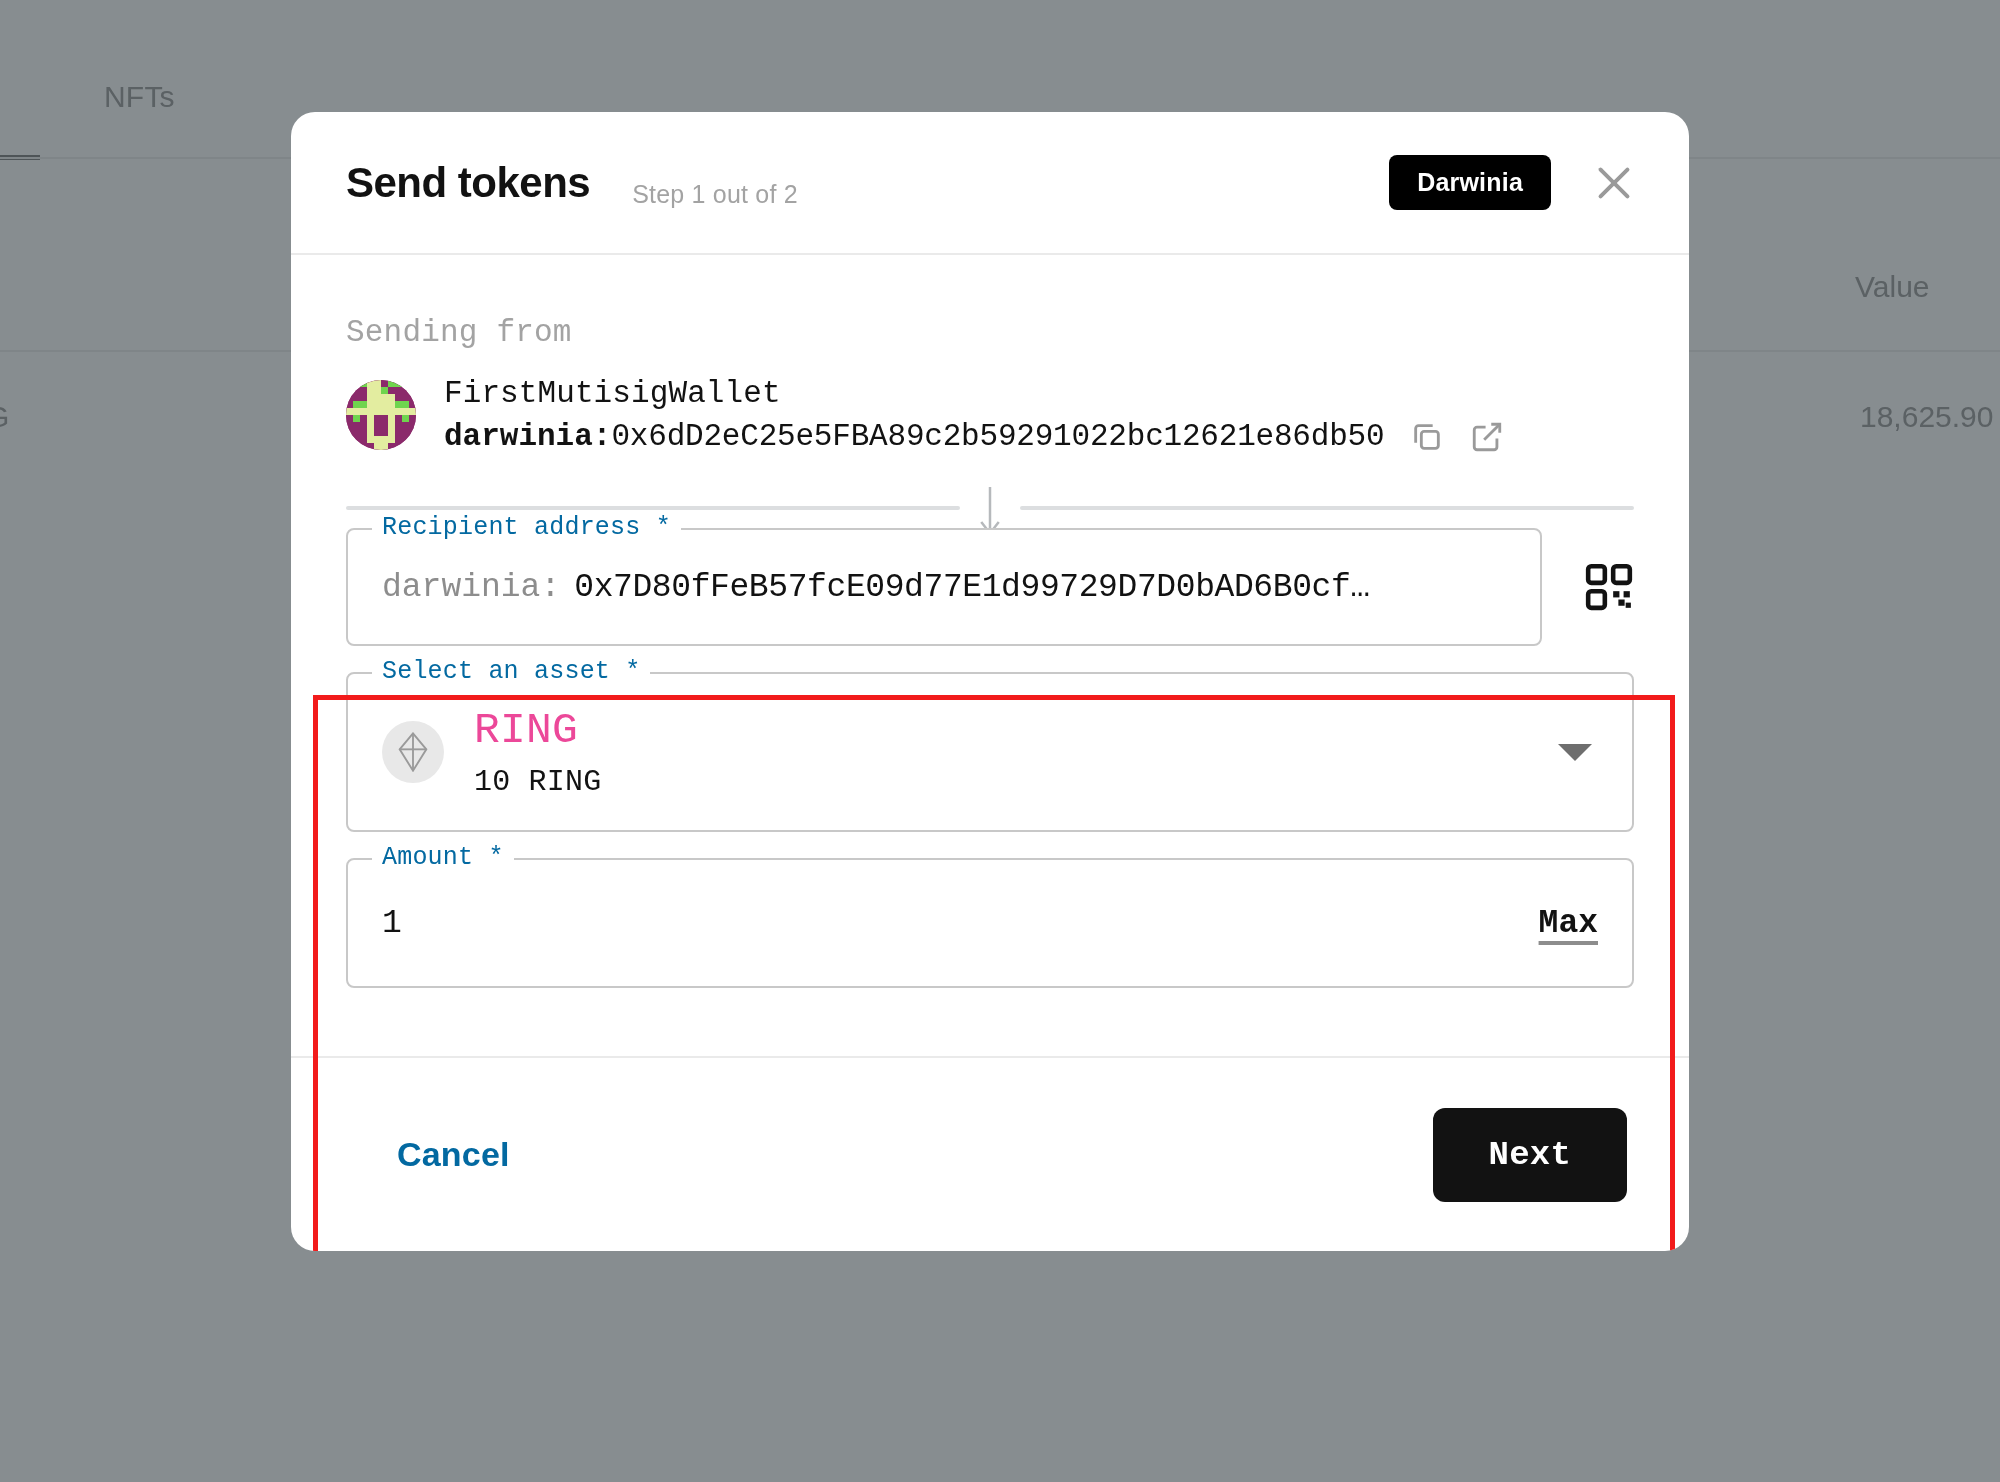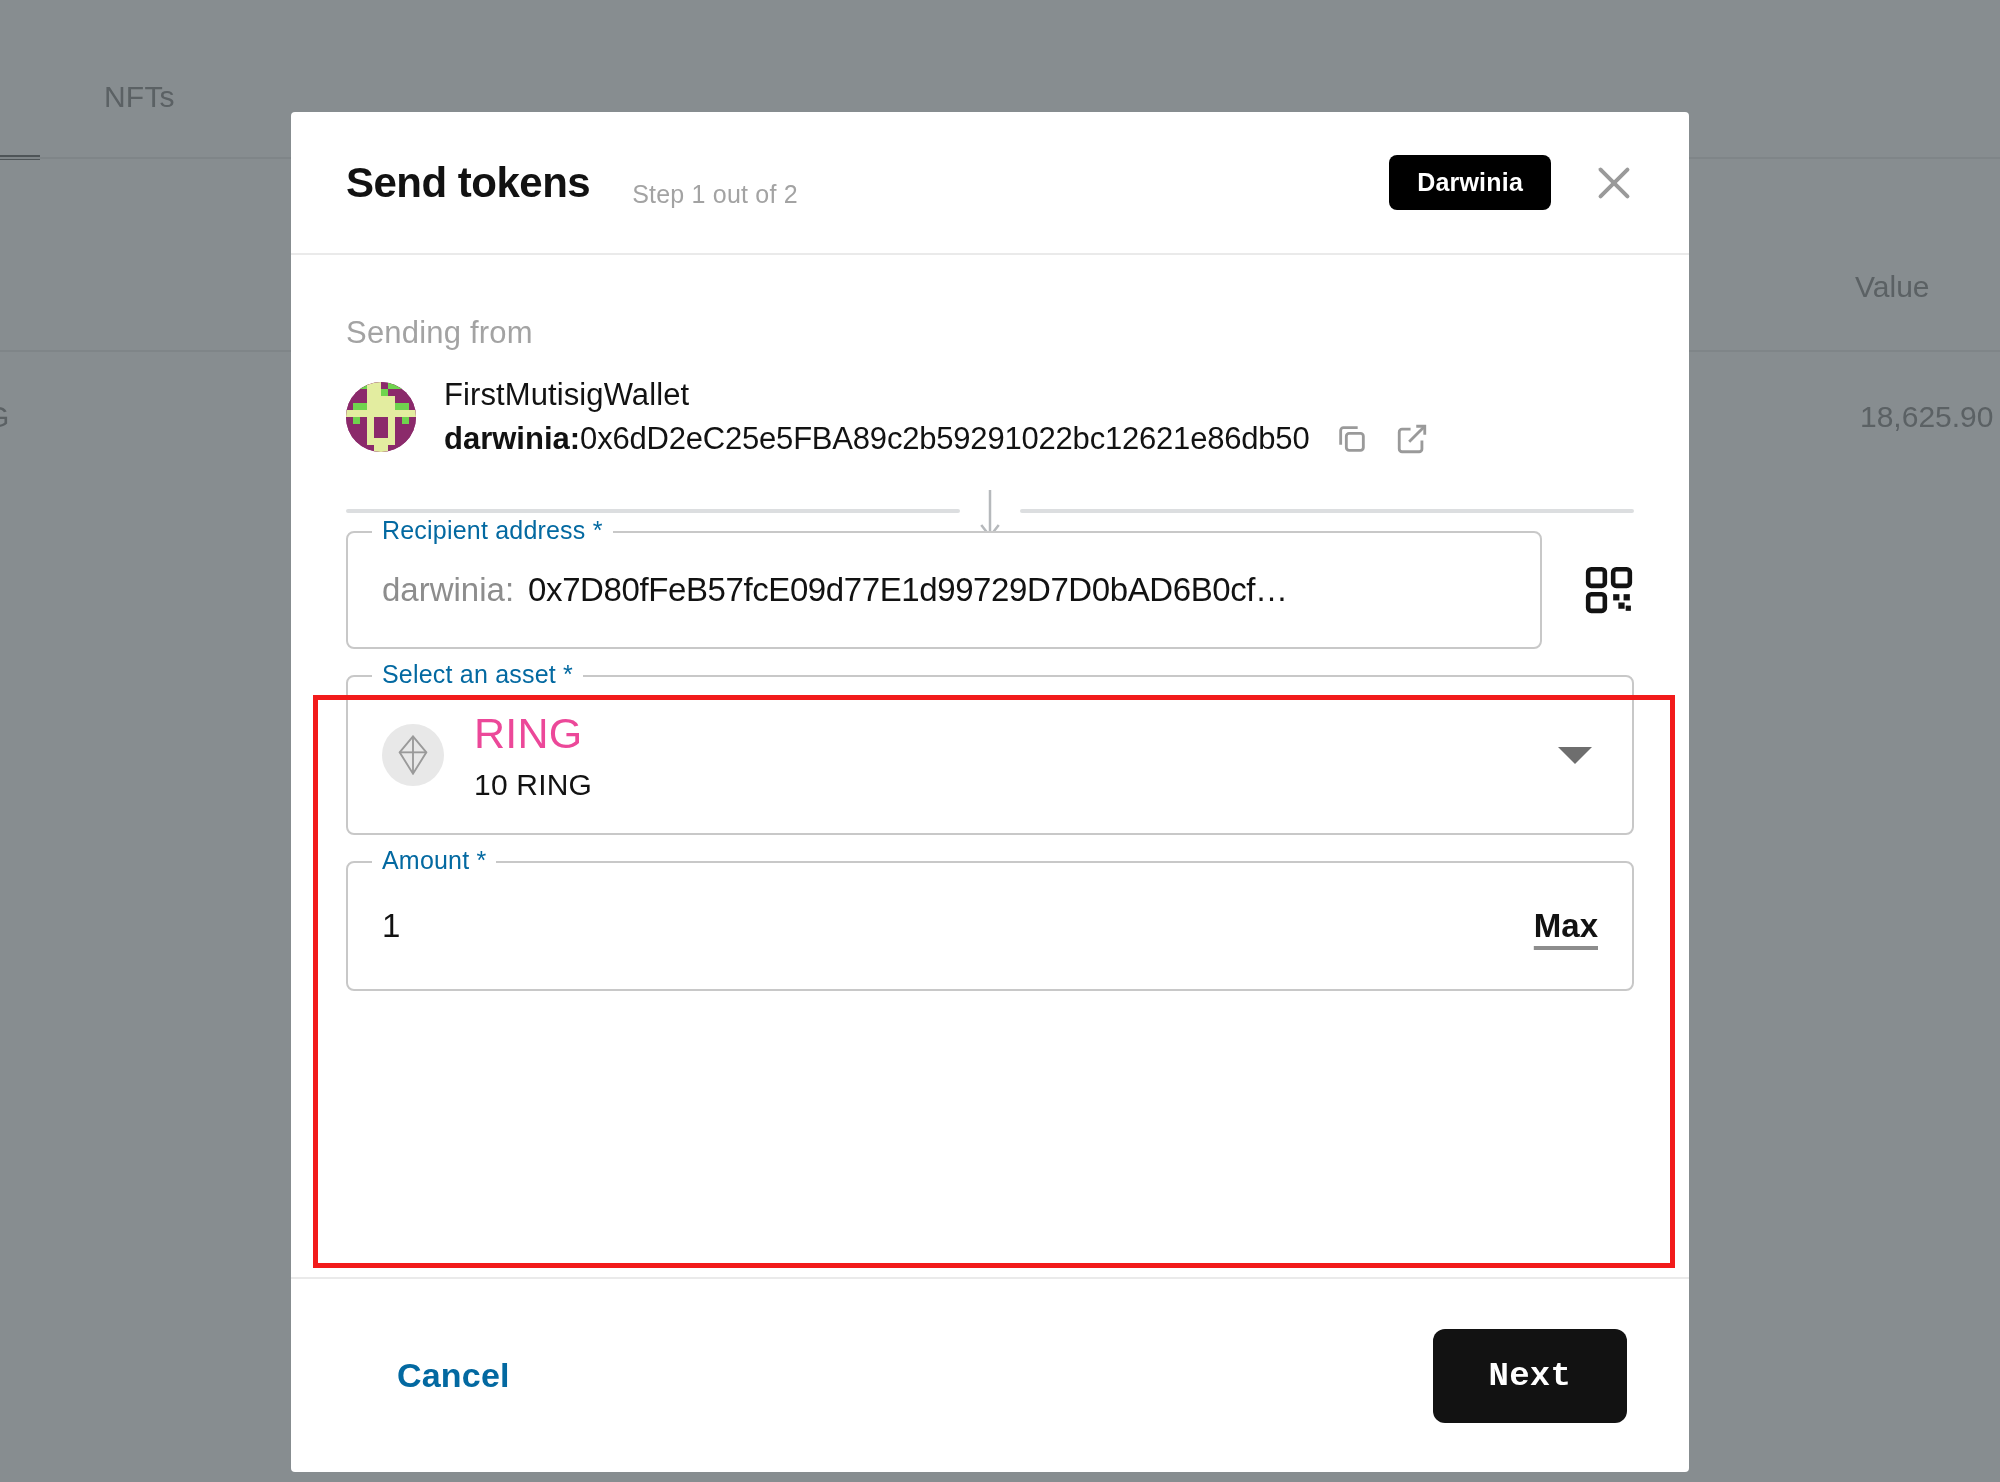--- a/index.html
+++ b/index.html
@@ -83,23 +83,23 @@
     color: #5b6164;
     white-space: nowrap;
   }
 
   
   #modal {
     position: absolute;
     left: 291px;
     top: 112px;
     width: 1398px;
-    height: 1360px;
+    height: 1139px;
     background: #ffffff;
-    border-radius: 4px;
+    border-radius: 24px;
     overflow: hidden;
     display: flex;
     flex-direction: column;
   }
 
   
   .modal-header {
     height: 143px;
     border-bottom: 2px solid #eaeaea;
     display: flex;
@@ -153,20 +153,21 @@
     border-radius: 2px;
   }
   .close-btn::before { transform: translate(-50%,-50%) rotate(45deg); }
   .close-btn::after  { transform: translate(-50%,-50%) rotate(-45deg); }
 
   
   .modal-body {
     flex: 1 1 auto;
     padding: 60px 55px 12px 55px;
     position: relative;
+    font-family: Liberation Mono, monospace;
   }
 
   .sending-from-label {
     font-size: 31px;
     color: #a3a3a3;
     letter-spacing: 0.2px;
   }
 
   .sender-row {
     display: flex;

